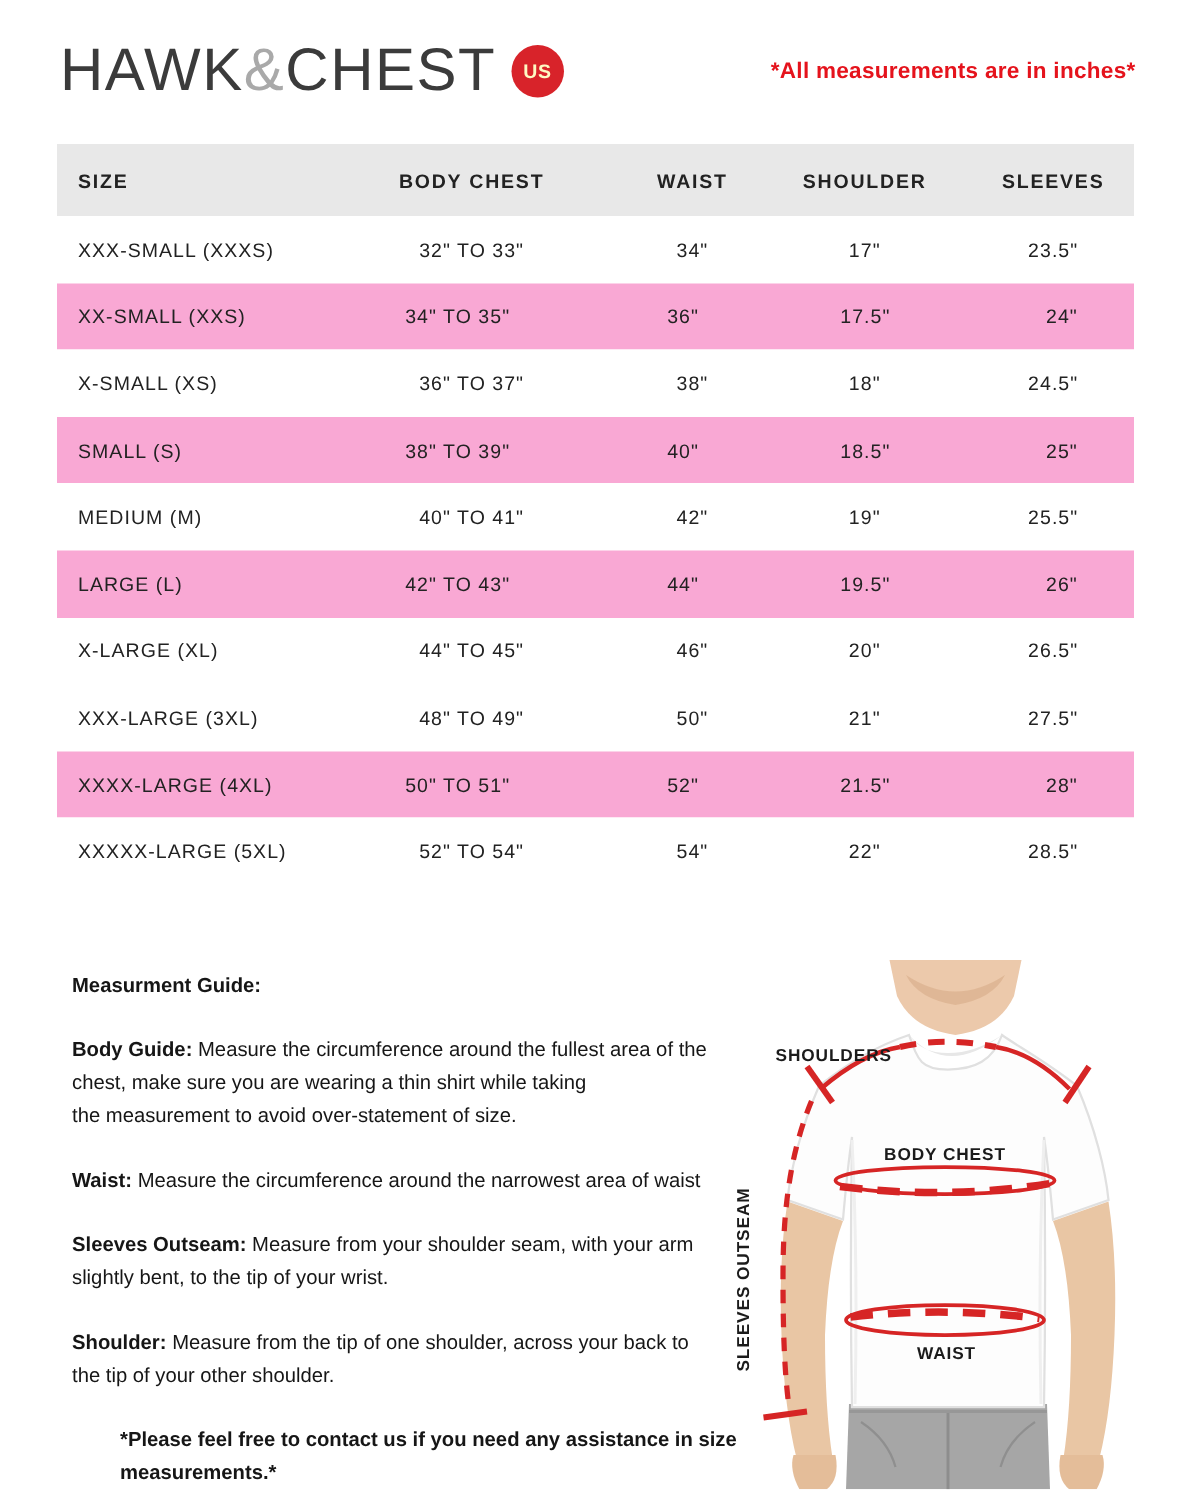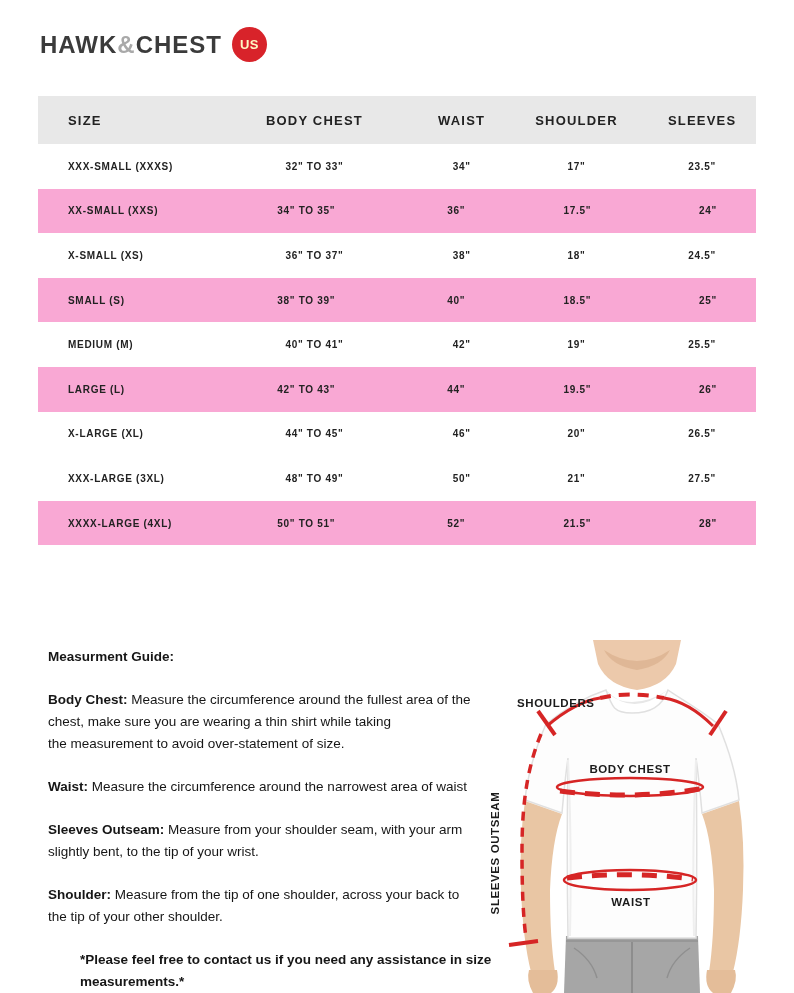--- a/index.html
+++ b/index.html
@@ -2,39 +2,39 @@
 <html><head>
 <meta charset="utf-8">
 <style>
   html,body{margin:0;padding:0;background:#ffffff;}
   .page{
     position:relative;width:794px;height:993px;background:#ffffff;
     font-family:"Liberation Sans", sans-serif;color:#1d1d1d;overflow:hidden;
   }
   
   .logo{position:absolute;left:40px;top:27px;display:flex;align-items:center;}
-  .logo-word{font-size:24px;font-weight:bold;letter-spacing:1px;color:#3b3b3b;line-height:1;}
+  .logo-word{font-size:40px;font-weight:normal;letter-spacing:1px;color:#3b3b3b;line-height:1;}
   .logo-amp{color:#a9a9a9;}
   .badge{
     width:35px;height:35px;border-radius:50%;background:#d8232a;color:#fef9c3;
     font-size:13px;font-weight:bold;display:flex;align-items:center;justify-content:center;
     margin-left:10px;letter-spacing:.5px;
   }
   .top-note{
     position:absolute;right:37px;top:39px;color:#e5131c;font-weight:bold;
     font-size:15px;letter-spacing:.2px;
   }
   
   .size-table{position:absolute;left:38px;top:96px;width:718px;}
   .trow,.thead{display:flex;align-items:center;width:100%;}
   .thead{height:48px;background:#e8e8e8;font-size:13px;font-weight:bold;letter-spacing:1.2px;color:#222;}
-  .trow{height:44.6px;background:#ffffff;font-size:10px;font-weight:bold;letter-spacing:.7px;color:#222;}
+  .trow{height:44.6px;background:#ffffff;font-size:13px;font-weight:normal;letter-spacing:.7px;color:#222;}
   .trow.alt{background:#f9a8d4;gap:19px;}
   .c{box-sizing:border-box;text-align:center;}
-  .c0{width:24%;text-align:left;padding-left:30px;}
+  .c0{width:24%;text-align:left;padding-left:14px;}
   .c1{width:29%;}
   .c2{width:12%;}
   .c3{width:20%;}
   .c4{width:15%;}
   
   .guide{position:absolute;left:48px;top:646px;width:452px;font-size:13.5px;line-height:22px;color:#161616;}
   .guide-title{font-weight:bold;margin:0 0 21px 0;}
   .guide p{margin:0 0 21px 0;white-space:pre-line;}
   .guide p:last-child{margin-bottom:0;margin-left:32px;}
   .lead{font-weight:bold;}
@@ -51,20 +51,21 @@
 <body>
 
 <div class="page">
 
   <div class="logo">
     <span class="logo-word">HAWK</span>
       <span class="logo-word logo-amp">&amp;</span>
       <span class="logo-word">CHEST</span>
     <span class="badge">US</span>
   </div>
+  <div class="top-note">*All measurements are in inches*</div>
 
   <div class="size-table">
     <div class="thead">
       <div class="c c0">SIZE</div>
       <div class="c c1">BODY CHEST</div>
       <div class="c c2">WAIST</div>
       <div class="c c3">SHOULDER</div>
       <div class="c c4">SLEEVES</div>
     </div>
 
@@ -124,25 +125,32 @@
       <div class="c c3">21"</div>
       <div class="c c4">27.5"</div>
     </div>
     <div class="trow alt">
       <div class="c c0">XXXX-LARGE (4XL)</div>
       <div class="c c1">50" TO 51"</div>
       <div class="c c2">52"</div>
       <div class="c c3">21.5"</div>
       <div class="c c4">28"</div>
     </div>
+    <div class="trow">
+      <div class="c c0">XXXXX-LARGE (5XL)</div>
+      <div class="c c1">52" TO 54"</div>
+      <div class="c c2">54"</div>
+      <div class="c c3">22"</div>
+      <div class="c c4">28.5"</div>
+    </div>
   </div>
 
   <div class="guide">
     <div class="guide-title">Measurment Guide:</div>
-    <p><span class="lead">Body Chest:</span><span> Measure the circumference around the fullest area of the
+    <p><span class="lead">Body Guide:</span><span> Measure the circumference around the fullest area of the
 chest, make sure you are wearing a thin shirt while taking
 the measurement to avoid over-statement of size.</span></p>
     <p><span class="lead">Waist:</span><span> Measure the circumference around the narrowest area of waist</span></p>
     <p><span class="lead">Sleeves Outseam:</span><span> Measure from your shoulder seam, with your arm
 slightly bent, to the tip of your wrist.</span></p>
     <p><span class="lead">Shoulder:</span><span> Measure from the tip of one shoulder, across your back to
 the tip of your other shoulder.</span></p>
     <p class="guide-footer">*Please feel free to contact us if you need any assistance in size
 measurements.*</p>
   </div>

